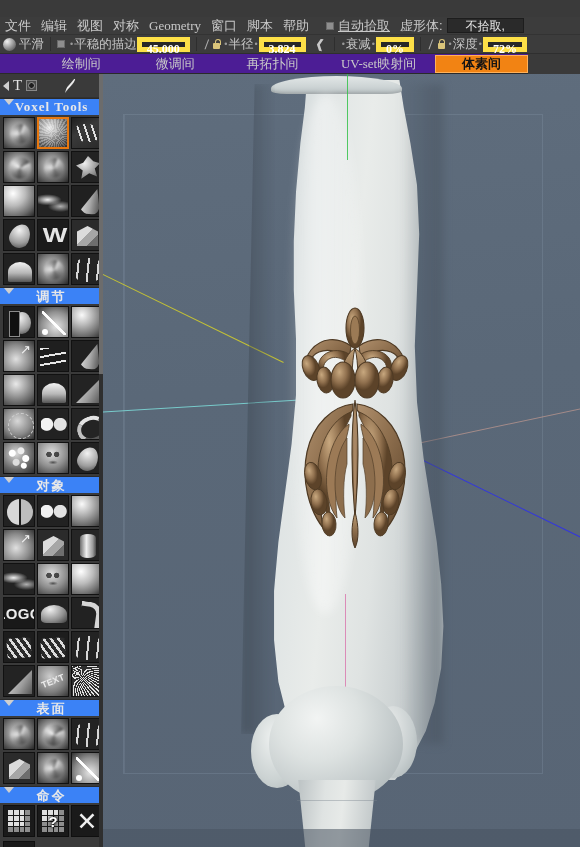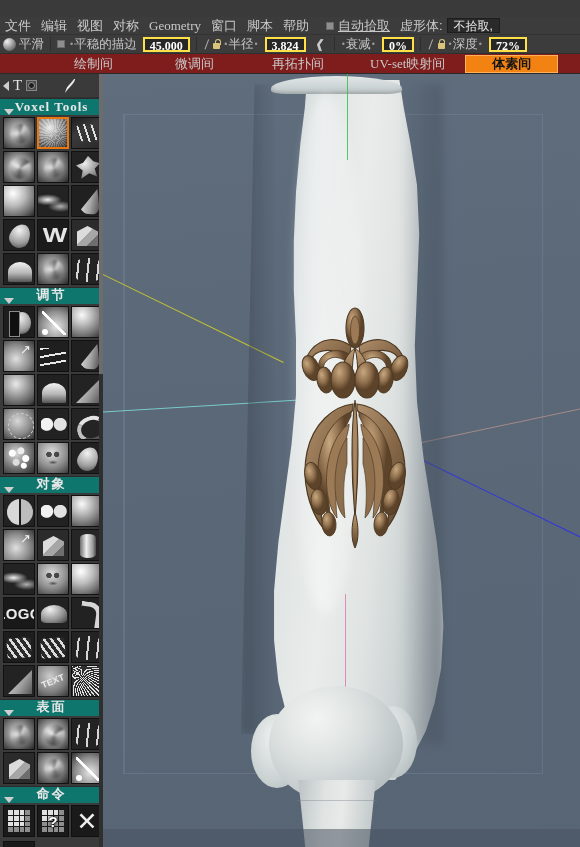--- a/index.html
+++ b/index.html
@@ -53,55 +53,55 @@
   .menu-item.latin { font-family: "Liberation Serif", "DejaVu Serif", serif; font-size:13px; }
   .menu-sep { width: 8px; }
   .chk-box {
     width: 8px; height: 8px; background: #8e8e8e; border: 1px solid #6a6a6a;
     display: inline-block; margin-right: 4px; vertical-align: middle;
   }
   .menu-toggle { display:flex; align-items:center; font-size:13px; color:#c9c9c9; padding:0 4px; white-space:nowrap;text-decoration:underline;}
   .menu-label { font-size: 13px; color: #c9c9c9; white-space: nowrap; padding-left:6px;}
   .menu-field {
     background: #2a2a2a; color: #e8e8e8; font-size: 12px;
-    padding: 1px 6px; margin-left: 4px; border: 1px solid #1d1d1d;
+    padding: 1px 18px; margin-left: 4px; border: 1px solid #1d1d1d;
     white-space: nowrap; height:15px; line-height:13px;
   }
 
   
   .optbar {
     position: absolute; left: 0; top: 35px; width: 580px; height: 19px;
     background: #3c3c3c; display: flex; align-items: center;
     border-bottom: 1px solid #2f2f2f;
   }
   .opt-group { display: flex; align-items: center; height: 17px; padding: 0 3px; }
   .opt-sep { width:1px; height:14px; background:#2e2e2e; margin:0 3px; }
   .sphere-ico {
     width: 13px; height: 13px; border-radius: 50%;
     background: radial-gradient(circle at 32% 28%, #f2f2f2, #8d8d8d 55%, #3c3c3c 100%);
     margin-right: 3px; flex:0 0 auto;
   }
   .opt-text { font-size: 12.5px; color: #c7c7c7; white-space: nowrap; }
   .val-box {
-    background: #272727; border: 2px solid #fde047; color: #ffffff;
+    background: #272727; border: 5px solid #fde047; color: #ffffff;
     font-size: 12px; font-weight: bold; padding: 0 5px; height: 15px;
-    line-height: 14px; white-space: nowrap; margin-left: 6px;
+    line-height: 14px; white-space: nowrap; margin-left: 0;
     font-family: "Liberation Serif","DejaVu Serif",serif;
   }
   .slash-ico { color: #b0b0b0; font-size: 13px; margin: 0 2px; transform: skewX(-6deg); }
   .lock-ico { width:9px; height:10px; position:relative; margin:0 2px; flex:0 0 auto;}
   .lock-ico::before{content:"";position:absolute;left:1px;top:4px;width:7px;height:6px;background:#d9c47a;border-radius:1px;}
   .lock-ico::after{content:"";position:absolute;left:2.5px;top:0px;width:4px;height:5px;border:1.3px solid #d9c47a;border-bottom:none;border-radius:3px 3px 0 0;}
   .pen-ico { color:#c8c8c8; font-size: 12px; margin:0 3px; display:inline-block; transform: rotate(8deg); }
   .tiny-dot { color:#9a9a9a; font-size:9px; margin:0 1px;}
 
   
   .tabbar {
-    position: absolute; left: 0; top: 54px; width: 580px; height: 20px;
-    background: #7f1d1d; display: flex; align-items: center;
+    position: absolute; left: 0; top: 54px; width: 528px; height: 20px;
+    background: #4c1d95; display: flex; align-items: center;
     justify-content: flex-start; border-bottom: 1px solid #2a2a2a;
   }
   .tab {
     font-size: 13px; color: #c9c9c9; padding: 0 14px; line-height: 18px;
     white-space: nowrap; cursor: default; height:18px;
   }
   .tab.latin { font-family:"Liberation Serif","DejaVu Serif",serif; }
   .tab.active {
     background: #f28313; color: #141414; font-weight: bold;
     border: 1px solid #ffb15a; padding: 0 26px; height: 18px; line-height: 16px;
@@ -122,21 +122,21 @@
   .tsq::after{content:"";width:5px;height:5px;border-radius:50%;background:#1e1e1e;border:1px solid #9a9a9a;}
   .stroke-ico { margin-left: 18px; width:22px;height:16px; position:relative; }
   .stroke-ico::after{
     content:""; position:absolute; left:4px; top:1px; width:13px; height:14px;
     background: linear-gradient(135deg, transparent 42%, #e6e6e6 47%, #f5f5f5 52%, transparent 58%);
     transform: rotate(-4deg);
     clip-path: polygon(10% 100%, 55% 0%, 100% 0%, 48% 100%);
   }
 
   .sect-head {
-    height: 17px; background: #0f766e; display: flex; align-items: flex-end;
+    height: 17px; background: #3b82f6; display: flex; align-items: flex-start;
     position: relative; border-top: 1px solid #2b2b2b;
   }
   .tri-down {
     width:0;height:0;border-left:5px solid transparent;border-right:5px solid transparent;
     border-top:6px solid #cfcfcf; margin-left: 4px;
   }
   .sect-title {
     position:absolute; left:0; right:0; text-align:center;
     font-size: 13px; color: #e8e8e8; font-weight: bold;
     font-family:"Liberation Serif","DejaVu Serif",serif; letter-spacing:1px;

